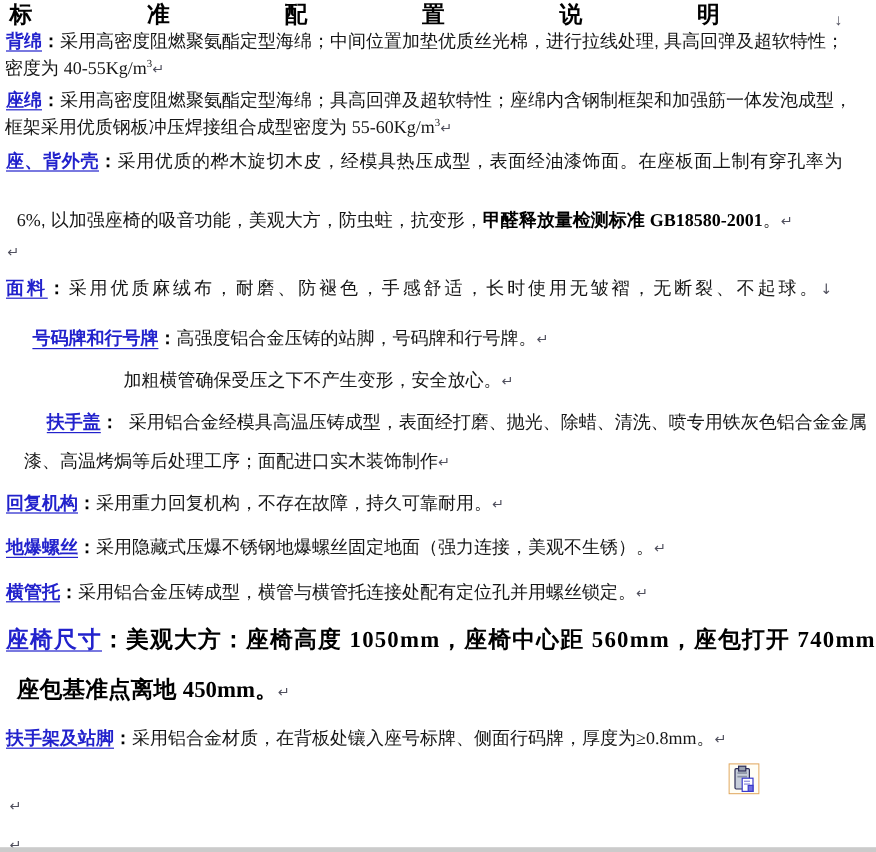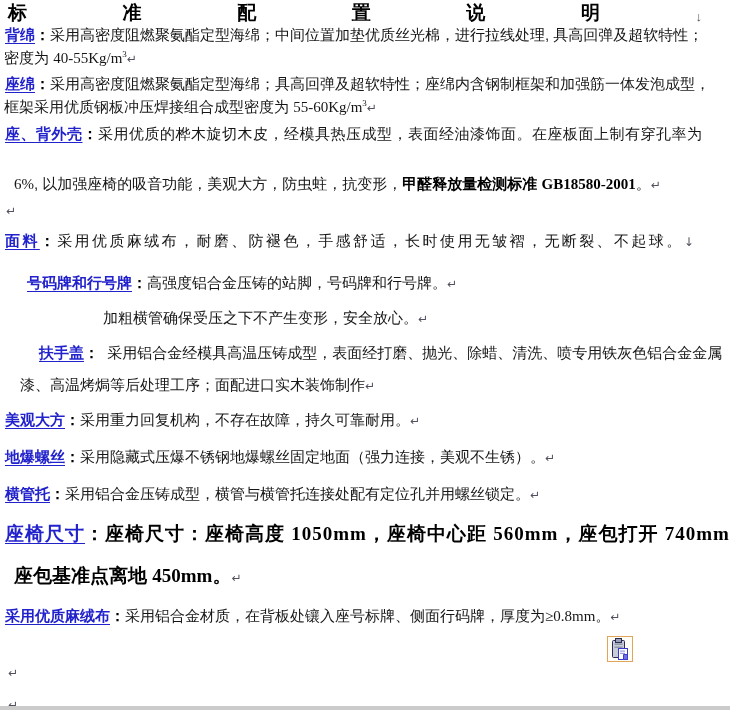--- a/index.html
+++ b/index.html
@@ -71,26 +71,26 @@
       <div class="line" style="top: 74px; left: 5px;"><span class="run-label">座绵</span><span class="run-b">：</span><span class="run-n">采用高密度阻燃聚氨酯定型海绵；具高回弹及超软特性；座绵内含钢制框架和加强筋一体发泡成型，</span></div>
       <div class="line" style="top: 97px; left: 4px;"><span class="run-n">框架采用优质钢板冲压焊接组合成型密度为 </span><span class="run-num">55-60Kg/m</span><span class="run-sup">3</span><span class="run-mark">↵</span></div>
       <div class="line" style="top: 126px; left: 5px; letter-spacing: 0.5px; font-family: Liberation Mono, monospace;"><span class="run-label">座、背外壳</span><span class="run-b">：</span><span class="run-n">采用优质的桦木旋切木皮，经模具热压成型，表面经油漆饰面。在座板面上制有穿孔率为</span></div>
       <div class="line" style="top: 174px; left: 14px;"><span class="run-num">6%</span><span class="run-n">, 以加强座椅的吸音功能，美观大方，防虫蛀，抗变形，</span><span class="run-b">甲醛释放量检测标准 </span><span class="run-numb">GB18580-2001</span><span class="run-n">。</span><span class="run-mark">↵</span></div>
       <div class="line" style="top: 200px; left: 6px;"><span class="run-mark">↵</span></div>
       <div class="line" style="top: 231px; left: 5px; letter-spacing: 2.4px;"><span class="run-label">面料</span><span class="run-b">：</span><span class="run-n">采用优质麻绒布，耐磨、防褪色，手感舒适，长时使用无皱褶，无断裂、不起球。</span><span class="run-mark">↓</span></div>
       <div class="line" style="top: 273px; left: 27px;"><span class="run-label">号码牌和行号牌</span><span class="run-b">：</span><span class="run-n">高强度铝合金压铸的站脚，号码牌和行号牌。</span><span class="run-mark">↵</span></div>
       <div class="line" style="top: 308px; left: 103px;"><span class="run-n">加粗横管确保受压之下不产生变形，安全放心。</span><span class="run-mark">↵</span></div>
       <div class="line" style="top: 343px; left: 5px; margin-left: 34px;"><span class="run-label">扶手盖</span><span class="run-b">：  </span><span class="run-n">采用铝合金经模具高温压铸成型，表面经打磨、抛光、除蜡、清洗、喷专用铁灰色铝合金金属</span></div>
       <div class="line" style="top: 375px; left: 20px;"><span class="run-n">漆、高温烤焗等后处理工序；面配进口实木装饰制作</span><span class="run-mark">↵</span></div>
-      <div class="line" style="top: 410px; left: 5px;"><span class="run-label">美观大方</span><span class="run-b">：</span><span class="run-n">采用重力回复机构，不存在故障，持久可靠耐用。</span><span class="run-mark">↵</span></div>
+      <div class="line" style="top: 410px; left: 5px;"><span class="run-label">回复机构</span><span class="run-b">：</span><span class="run-n">采用重力回复机构，不存在故障，持久可靠耐用。</span><span class="run-mark">↵</span></div>
       <div class="line" style="top: 447px; left: 5px;"><span class="run-label">地爆螺丝</span><span class="run-b">：</span><span class="run-n">采用隐藏式压爆不锈钢地爆螺丝固定地面（强力连接，美观不生锈）。</span><span class="run-mark">↵</span></div>
       <div class="line" style="top: 484px; left: 5px; text-align: center;"><span class="run-label">横管托</span><span class="run-b">：</span><span class="run-n">采用铝合金压铸成型，横管与横管托连接处配有定位孔并用螺丝锁定。</span><span class="run-mark">↵</span></div>
-      <div class="line large" style="top: 521px; left: 5px; letter-spacing: 1px;"><span class="run-label">座椅尺寸</span><span class="run-b">：</span><span class="run-b">座椅尺寸：</span><span class="run-b">座椅高度 </span><span class="run-numb">1050mm</span><span class="run-b">，座椅中心距 </span><span class="run-numb">560mm</span><span class="run-b">，座包打开 </span><span class="run-numb">740mm</span></div>
+      <div class="line large" style="top: 521px; left: 5px; letter-spacing: 1px;"><span class="run-label">座椅尺寸</span><span class="run-b">：</span><span class="run-b">美观大方：</span><span class="run-b">座椅高度 </span><span class="run-numb">1050mm</span><span class="run-b">，座椅中心距 </span><span class="run-numb">560mm</span><span class="run-b">，座包打开 </span><span class="run-numb">740mm</span></div>
       <div class="line large" style="top: 563px; left: 14px;"><span class="run-b">座包基准点离地 </span><span class="run-numb">450mm</span><span class="run-b">。</span><span class="run-mark">↵</span></div>
-      <div class="line" style="top: 606px; left: 5px;"><span class="run-label">采用优质麻绒布</span><span class="run-b">：</span><span class="run-n">采用铝合金材质，在背板处镶入座号标牌、侧面行码牌，厚度为</span><span class="run-num">≥0.8mm</span><span class="run-n">。</span><span class="run-mark">↵</span></div>
+      <div class="line" style="top: 606px; left: 5px;"><span class="run-label">扶手架及站脚</span><span class="run-b">：</span><span class="run-n">采用铝合金材质，在背板处镶入座号标牌、侧面行码牌，厚度为</span><span class="run-num">≥0.8mm</span><span class="run-n">。</span><span class="run-mark">↵</span></div>
       <div class="line" style="top: 662px; left: 8px;"><span class="run-mark">↵</span></div>
       <div class="line" style="top: 694px; left: 8px;"><span class="run-mark">↵</span></div>
     </div>
 
   <svg id="paste-icon" viewBox="0 0 26 26" xmlns="http://www.w3.org/2000/svg">
     <rect x="0.5" y="0.5" width="25" height="25" fill="#fffef6" stroke="#e0a55a"></rect>
     <rect x="5.5" y="4.5" width="12" height="17" rx="1" fill="#c7ceda" stroke="#2b2b55"></rect>
     <rect x="8.5" y="2.5" width="6" height="4" fill="#99a1b1" stroke="#2b2b55"></rect>
     <rect x="7.5" y="7.5" width="8" height="1.4" fill="#8b93a3"></rect>
     <rect x="7.5" y="10.5" width="8" height="1.4" fill="#8b93a3"></rect>

